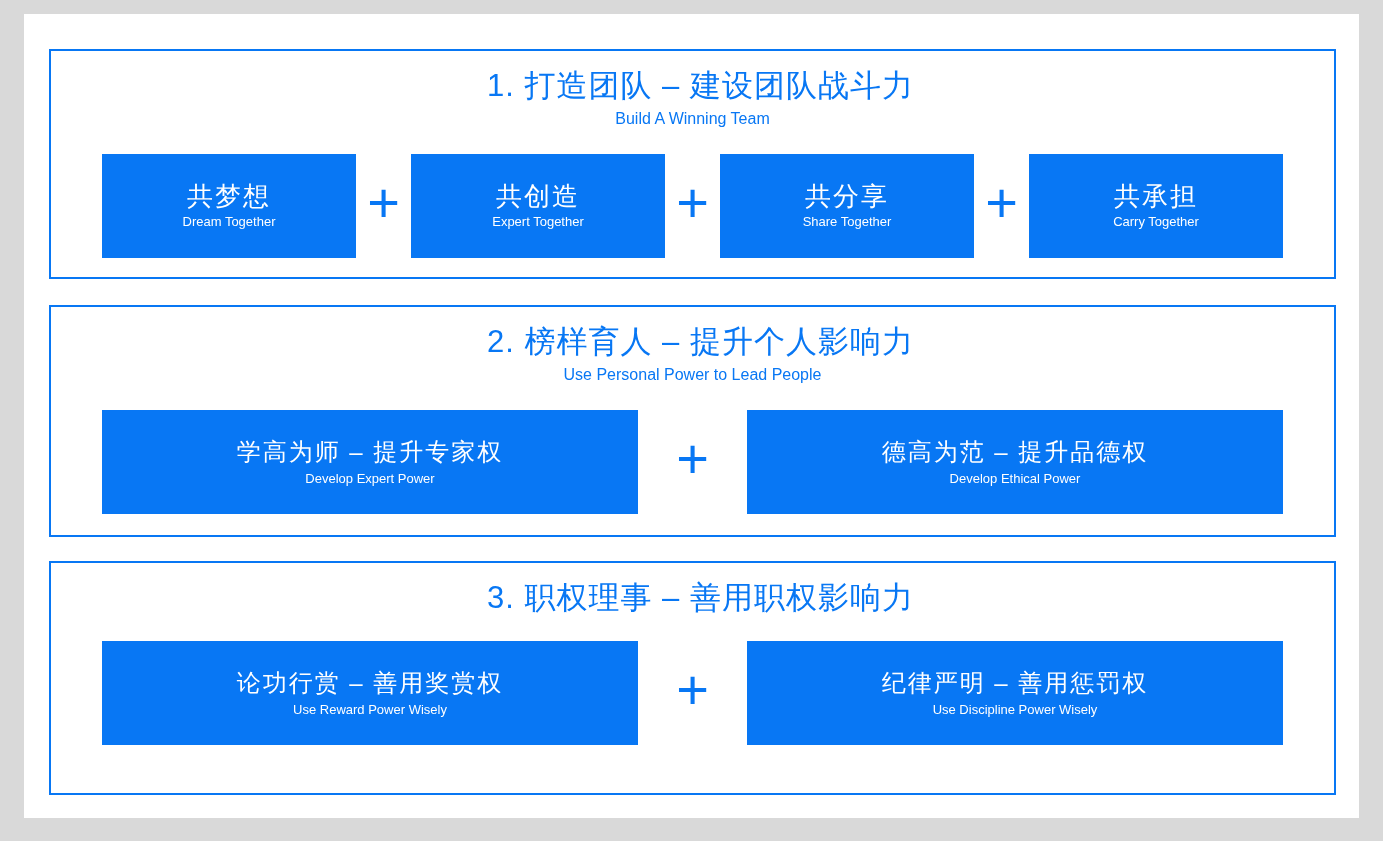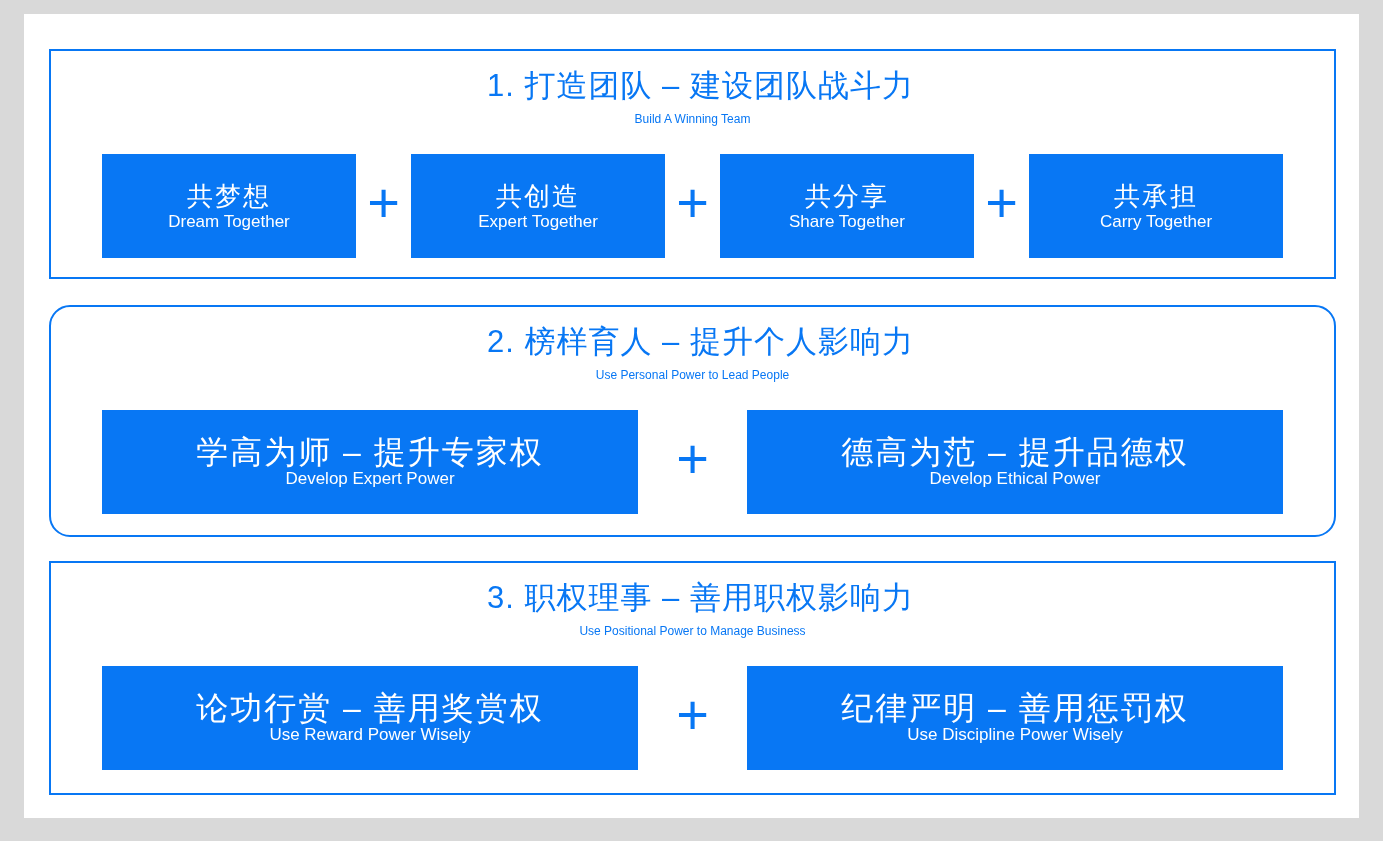--- a/index.html
+++ b/index.html
@@ -18,33 +18,33 @@
   }
   .panel {
     position: absolute;
     left: 25px;
     width: 1287px;
     border: 2px solid var(--accent);
     background: #ffffff;
     text-align: center;
   }
   .panel-1 { top: 35px;  height: 230px; }
-  .panel-2 { top: 291px; height: 232px; border-radius: 21px; }
+  .panel-2 { top: 291px; height: 232px; }
   .panel-3 { top: 547px; height: 234px; }
   .panel-title {
     margin-top: 16px;
     font-size: 31px;
     line-height: 37px;
     color: var(--accent);
     letter-spacing: 1px;
     padding-left: 16px;
   }
   .panel-subtitle {
     margin-top: 5px;
-    font-size: 12px;
+    font-size: 16px;
     line-height: 20px;
     color: var(--accent);
   }
   .row {
     display: flex;
     align-items: center;
     justify-content: space-between;
     padding: 0 51px;
     margin-top: 25px;
   }
@@ -54,22 +54,22 @@
     color: #ffffff;
     display: flex;
     flex-direction: column;
     align-items: center;
     justify-content: center;
     gap: 1px;
   }
   .card-sm { width: 254px; }
   .card-lg { width: 536px; }
   .card-zh { font-size: 26px; line-height: 30px; letter-spacing: 2px; }
-  .card-lg .card-zh { font-size: 32px; line-height: 32px; }
-  .card-en { font-size: 17px; line-height: 19px; }
+  .card-lg .card-zh { font-size: 24px; line-height: 32px; }
+  .card-en { font-size: 13px; line-height: 19px; }
   .plus {
     color: var(--accent);
     font-size: 56px;
     line-height: 1;
     display: flex;
     align-items: center;
     justify-content: center;
     width: 44px;
     padding-bottom: 6px;
   }
@@ -116,21 +116,20 @@
       <div class="plus">+</div>
       <div class="card card-lg">
         <div class="card-zh">德高为范 – 提升品德权</div>
         <div class="card-en">Develop Ethical Power</div>
       </div>
     </div>
   </section>
 
   <section class="panel panel-3">
     <div class="panel-title">3. 职权理事 – 善用职权影响力</div>
-    <div class="panel-subtitle">Use Positional Power to Manage Business</div>
     <div class="row">
       <div class="card card-lg">
         <div class="card-zh">论功行赏 – 善用奖赏权</div>
         <div class="card-en">Use Reward Power Wisely</div>
       </div>
       <div class="plus">+</div>
       <div class="card card-lg">
         <div class="card-zh">纪律严明 – 善用惩罚权</div>
         <div class="card-en">Use Discipline Power Wisely</div>
       </div>

